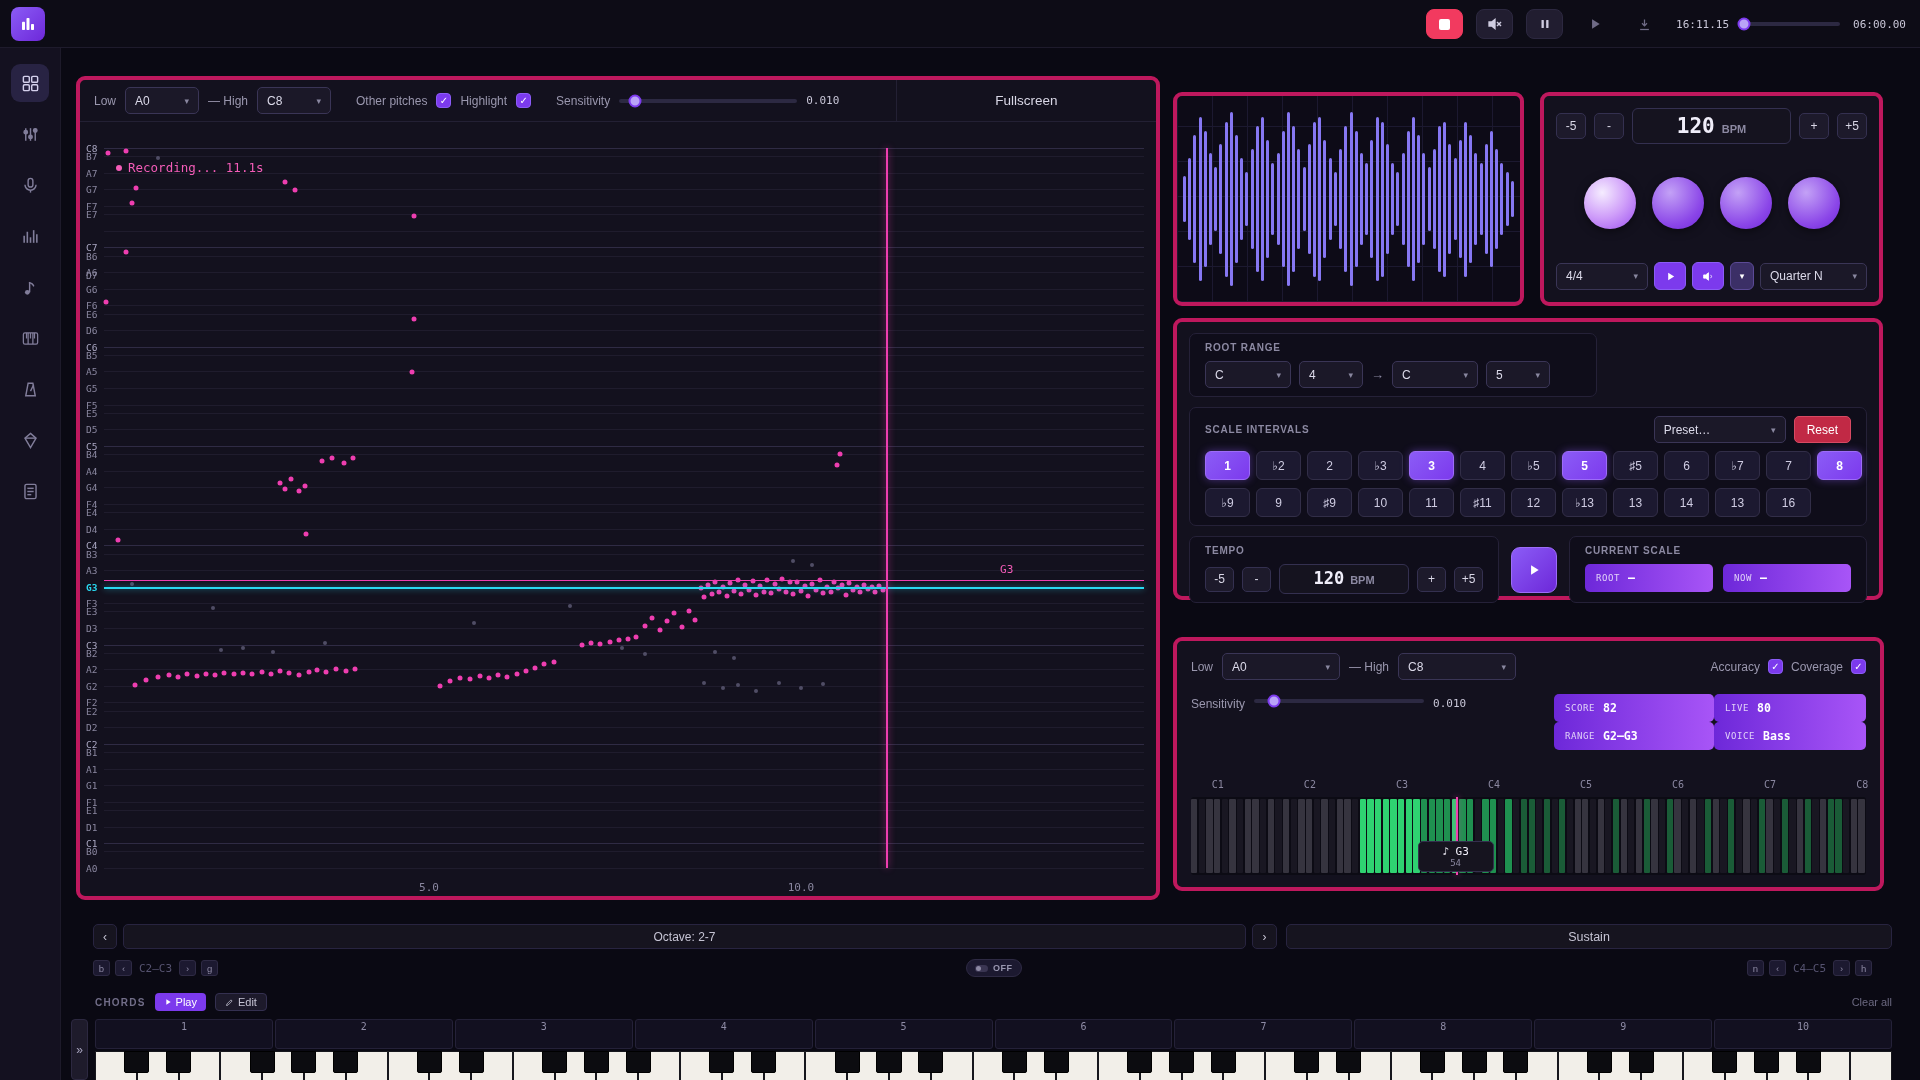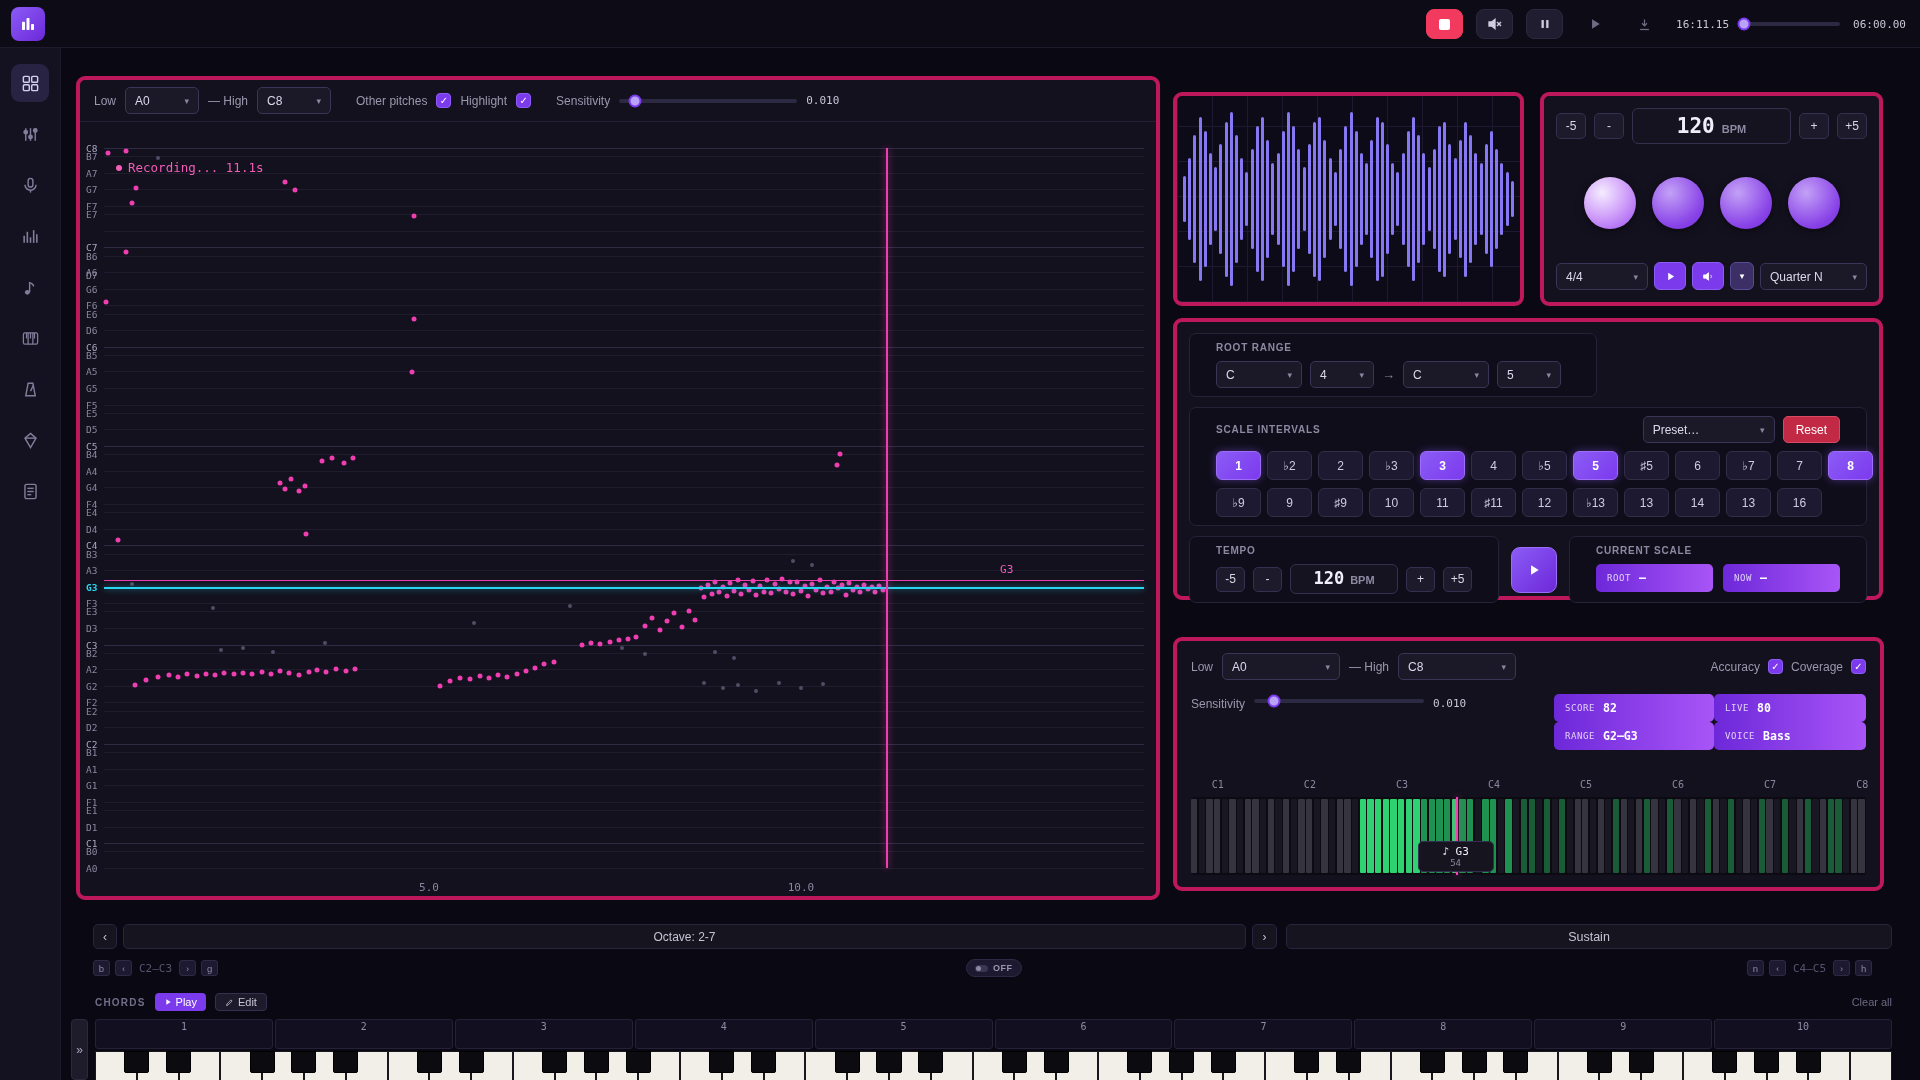--- a/index.html
+++ b/index.html
@@ -21,21 +21,21 @@
   .tb-slider{width:98px}
 
   
   .sidebar{position:absolute;left:0;top:48px;bottom:0;width:61px;background:#141120;border-right:1px solid #1d1a2a;display:flex;flex-direction:column;align-items:center;padding-top:16px;gap:13px;z-index:10}
   .sb-item{width:38px;height:38px;border-radius:9px;display:flex;align-items:center;justify-content:center;color:#817d9a;cursor:pointer}
   .sb-item.active{background:#282343;color:#d4d0ec}
   .sb-item svg{display:block}
 
   
   .panel{position:absolute;background:#13111e;border:4px solid #be185d;border-radius:9px}
-  .sub{background:#0f0d1a;border:1px solid #252138;border-radius:7px;padding:8px 26px}
+  .sub{background:#0f0d1a;border:1px solid #252138;border-radius:7px;padding:8px 15px}
   .lbl{color:#9removed} 
   .lbl{color:#9a97ae;font-size:12px;white-space:nowrap}
   .cap{font-size:10px;letter-spacing:.8px;color:#8c89a2;font-weight:bold}
   .sel{display:inline-flex;align-items:center;justify-content:space-between;gap:6px;background:#1b1828;border:1px solid #3a3556;border-radius:5px;height:27px;padding:0 9px;font-size:12px;color:#dcdaea;cursor:pointer;white-space:nowrap}
   .sel .caret{font-size:9px;color:#8a87a0}
   .btn{display:inline-flex;align-items:center;justify-content:center;background:#1d1a2b;border:1px solid #343050;border-radius:5px;color:#d9d7e6;font-size:12px;cursor:pointer}
   .checkbox{width:15px;height:15px;border-radius:4px;background:#7c3aed;border:1px solid #8b5cf6;display:inline-flex;align-items:center;justify-content:center;color:#fff;font-size:10px;cursor:pointer}
   .checkbox::before{content:"✓"}
   .val{font-family:"DejaVu Sans Mono",monospace;font-size:11px;color:#c9c7d8}
 
@@ -71,21 +71,21 @@
   
   .metro-panel{left:1540px;top:92px;width:343px;height:214px;padding:12px;display:flex;flex-direction:column;justify-content:space-between}
   .m-row1{display:flex;align-items:center;gap:8px}
   .m-row1 .btn{width:30px;height:26px}
   .bpm-box{flex:1;height:36px;border:1px solid #343050;border-radius:6px;background:#15131f;display:flex;align-items:baseline;justify-content:center;gap:7px;padding-top:5px}
   .bpm-num{font-size:21px;font-weight:bold;color:#f0eefa;font-family:"DejaVu Sans Mono",monospace}
   .bpm-unit{font-size:11px;color:#8c89a2;font-weight:bold}
   .m-beats{display:flex;justify-content:center;gap:16px}
   .beat{width:52px;height:52px;border-radius:50%;background:radial-gradient(circle at 35% 30%,#c3a1f6,#8b46e8 65%,#6d28d9);box-shadow:0 2px 8px rgba(0,0,0,.5)}
   .beat.active{background:radial-gradient(circle at 35% 30%,#f5ecff,#cf9ef9 50%,#9b4df0)}
-  .m-row3{display:flex;align-items:flex-end;gap:6px}
+  .m-row3{display:flex;align-items:center;gap:6px}
   .pbtn{width:32px;height:28px;border-radius:6px;background:#7c3aed;border:1px solid #8b5cf6;color:#fff;display:flex;align-items:center;justify-content:center;cursor:pointer;font-size:12px}
   .pbtn.alt{background:#3b2f66;border-color:#5b4a96}
 
   
   .scales-panel{left:1173px;top:318px;width:710px;height:282px;padding:11px 12px}
   .s-rowA{display:flex;gap:14px}
   .rootbox{flex:0 0 408px}
   .dirbox{flex:1}
   .boxrow{display:flex;align-items:center;gap:8px;margin-top:8px}
   .arrow{color:#8a87a0;font-size:13px}
@@ -316,20 +316,21 @@
       </div>
     <span class="lbl gap-l">Other pitches</span>
     <span class="checkbox"></span>
     <span class="lbl">Highlight</span>
     <span class="checkbox"></span>
     <span class="lbl gap-l">Sensitivity</span>
     <div class="slider w178">
         <div class="thumb" style="left: 9%;"></div>
       </div>
     <span class="val">0.010</span>
+    <div class="fs-zone">Fullscreen</div>
   </div>
   <div class="pv-plot" id="pitch-plot">
       <div class="gline" style="top: 720px;"></div>
       <div class="nlab" style="top: 720px;">A0</div>
       <div class="gline" style="top: 703.448px;"></div>
       <div class="nlab" style="top: 703.448px;">B0</div>
       <div class="gline oct" style="top: 695.172px;"></div>
       <div class="nlab oct" style="top: 695.172px;">C1</div>
       <div class="gline" style="top: 678.621px;"></div>
       <div class="nlab" style="top: 678.621px;">D1</div>

